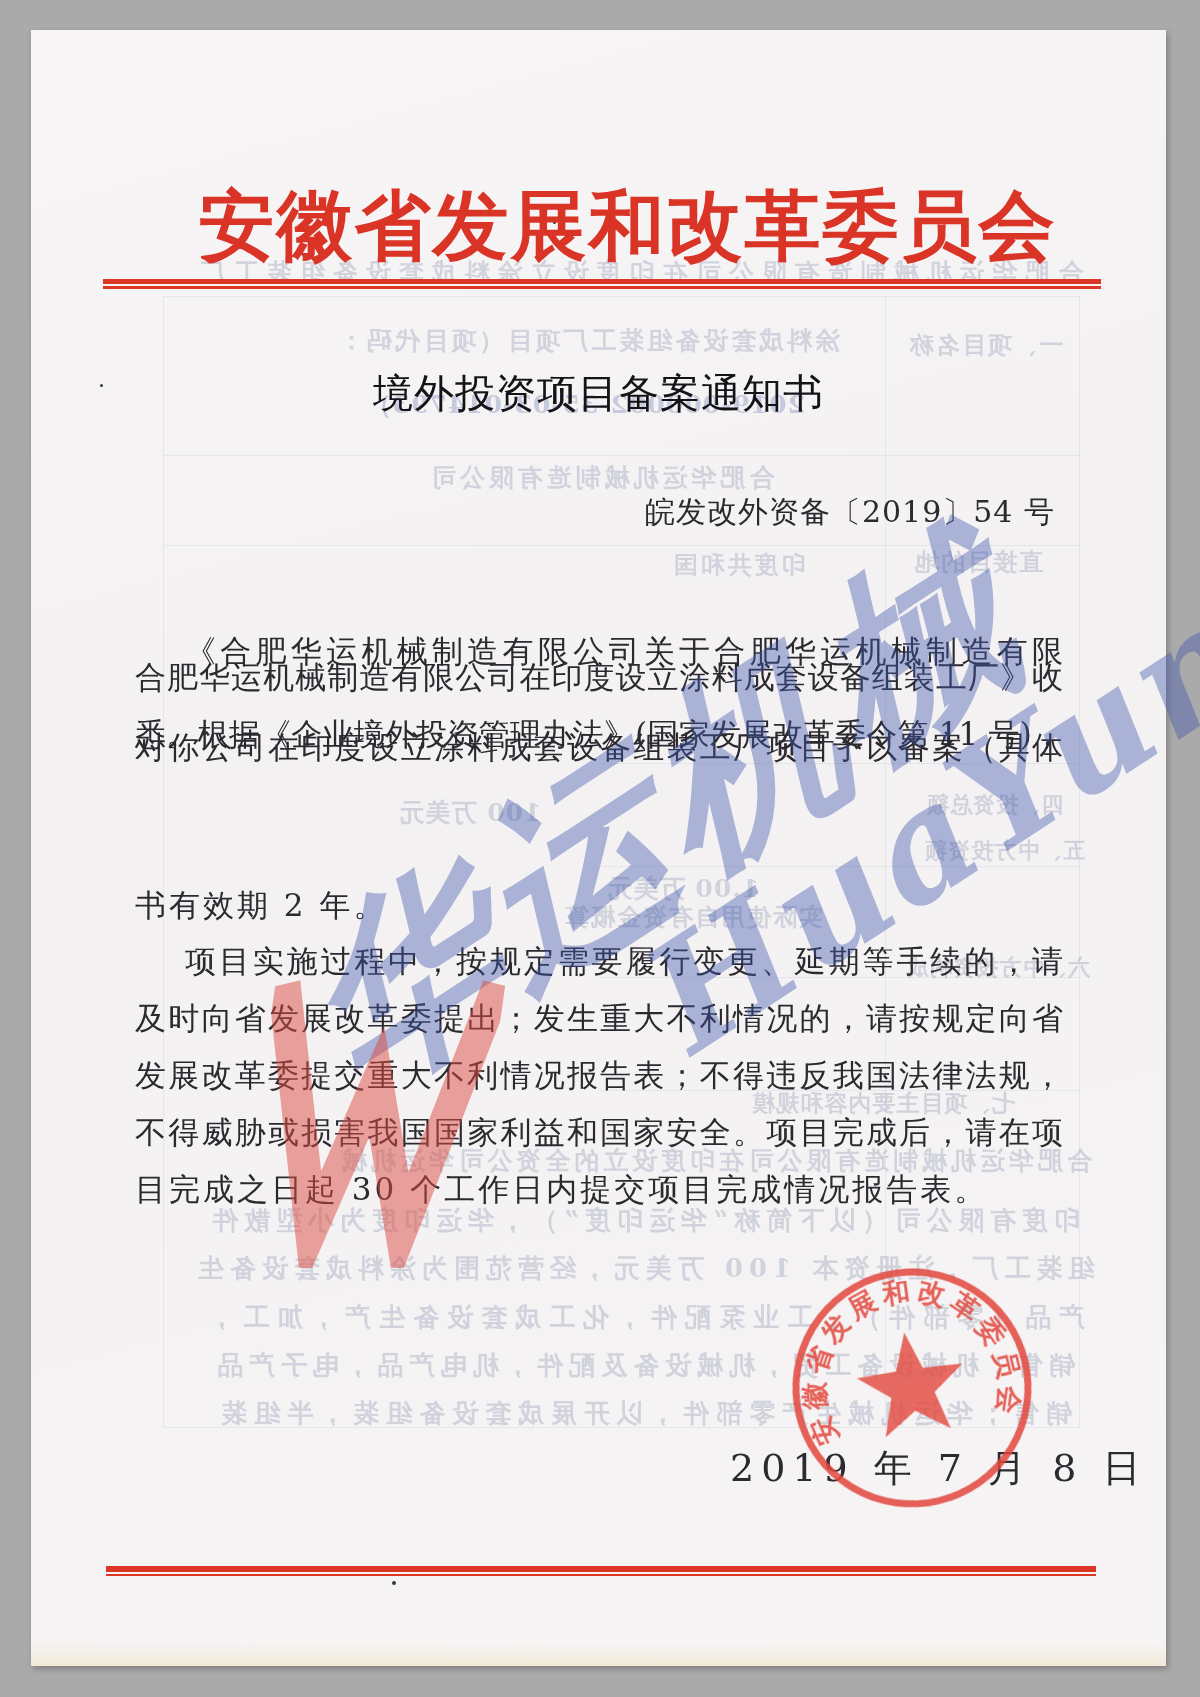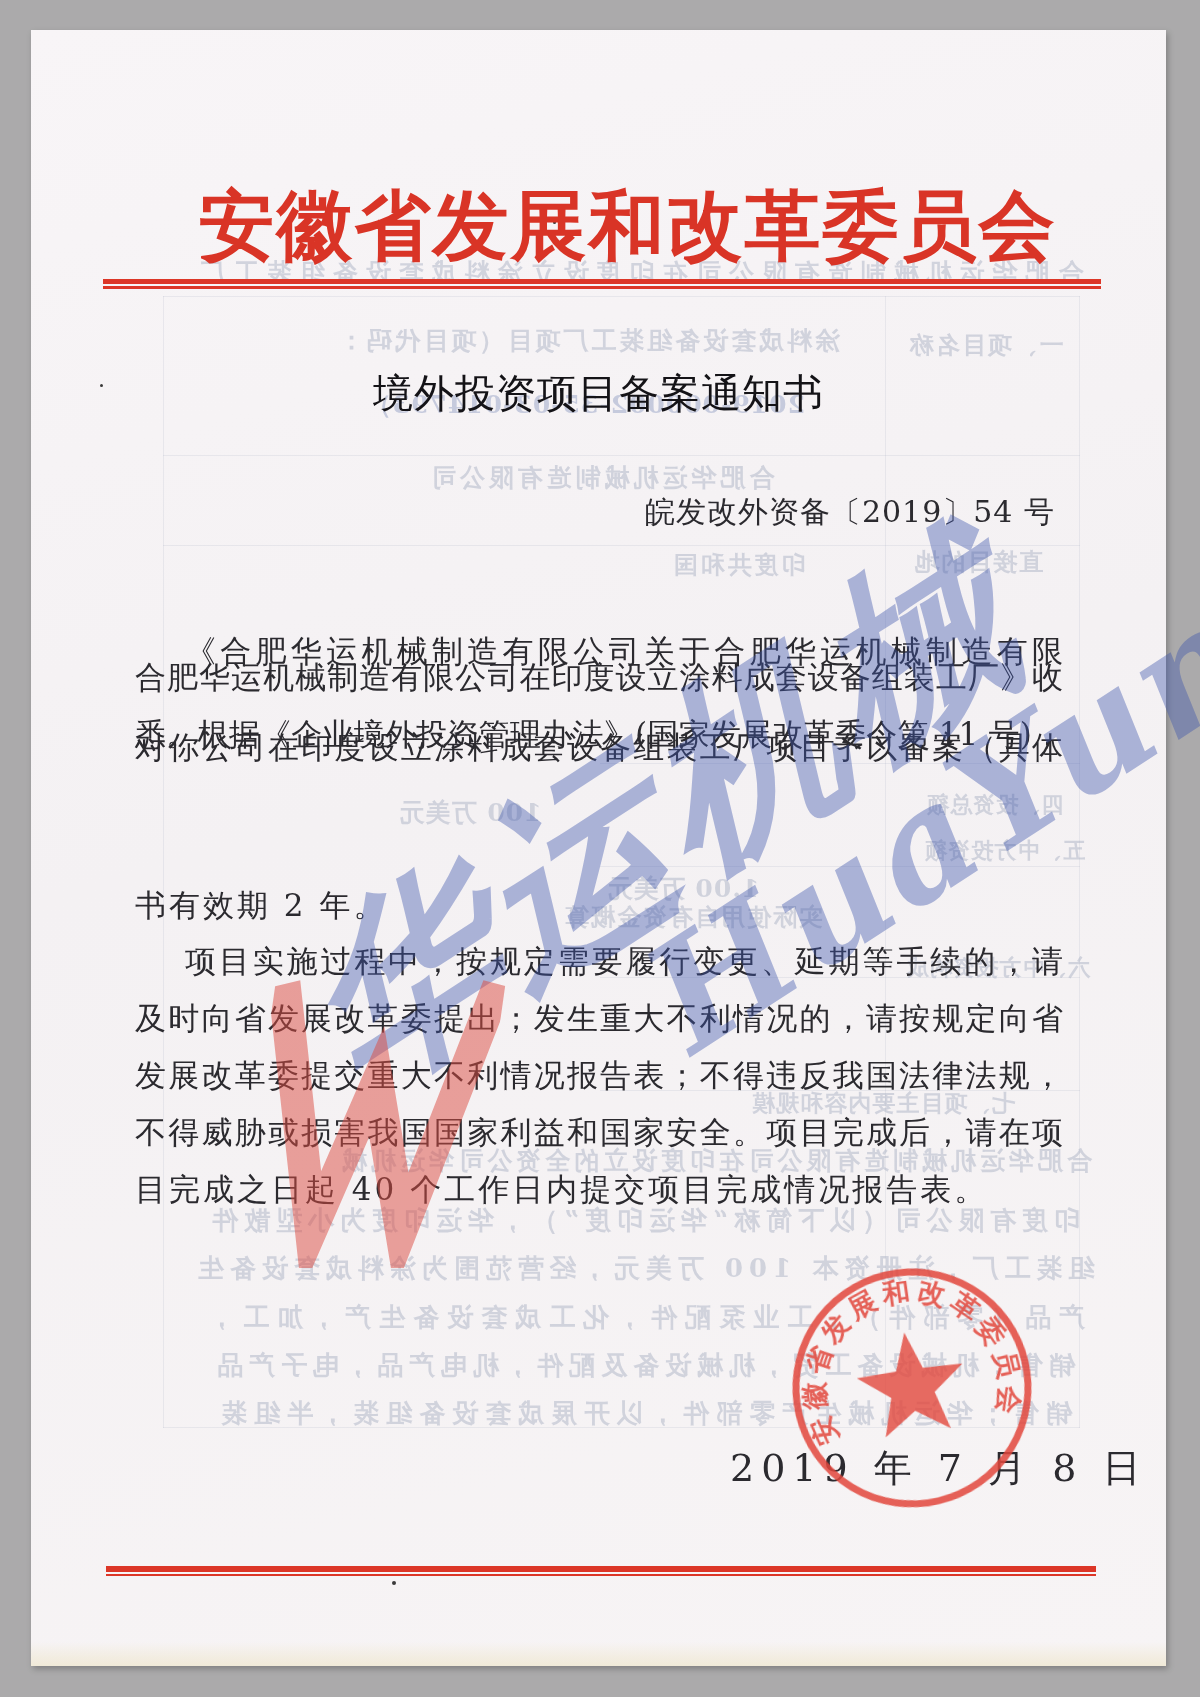--- a/index.html
+++ b/index.html
@@ -112,21 +112,21 @@
     <div class="bl bl-first" style="top:631px">《合肥华运机械制造有限公司关于合肥华运机械制造有限</div>
     <div class="bl bl-full" style="top:657px">合肥华运机械制造有限公司在印度设立涂料成套设备组装工厂》收</div>
     <div class="bl bl-full" style="top:714px">悉。根据《企业境外投资管理办法》(国家发展改革委令第 11 号)，</div>
     <div class="bl bl-full" style="top:727px">对你公司在印度设立涂料成套设备组装工厂项目予以备案（具体</div>
     <div class="bl bl-last" style="top:885px">书有效期 2 年。</div>
 
     <div class="bl bl-first" style="top:941px">项目实施过程中，按规定需要履行变更、延期等手续的，请</div>
     <div class="bl bl-full" style="top:998px">及时向省发展改革委提出；发生重大不利情况的，请按规定向省</div>
     <div class="bl bl-full" style="top:1055px">发展改革委提交重大不利情况报告表；不得违反我国法律法规，</div>
     <div class="bl bl-full" style="top:1112px">不得威胁或损害我国国家利益和国家安全。项目完成后，请在项</div>
-    <div class="bl bl-last" style="top:1169px">目完成之日起 40 个工作日内提交项目完成情况报告表。</div>
+    <div class="bl bl-last" style="top:1169px">目完成之日起 30 个工作日内提交项目完成情况报告表。</div>
 
     <div class="rule rule-bottom"></div>
   </div>
 
   <div class="watermark">
     <div class="wm-rot">
       <div class="wm-cn">华运机械</div>
       <div class="wm-en">HuaYun</div>
     </div>
     <svg class="wm-logo" viewBox="0 0 260 320">

